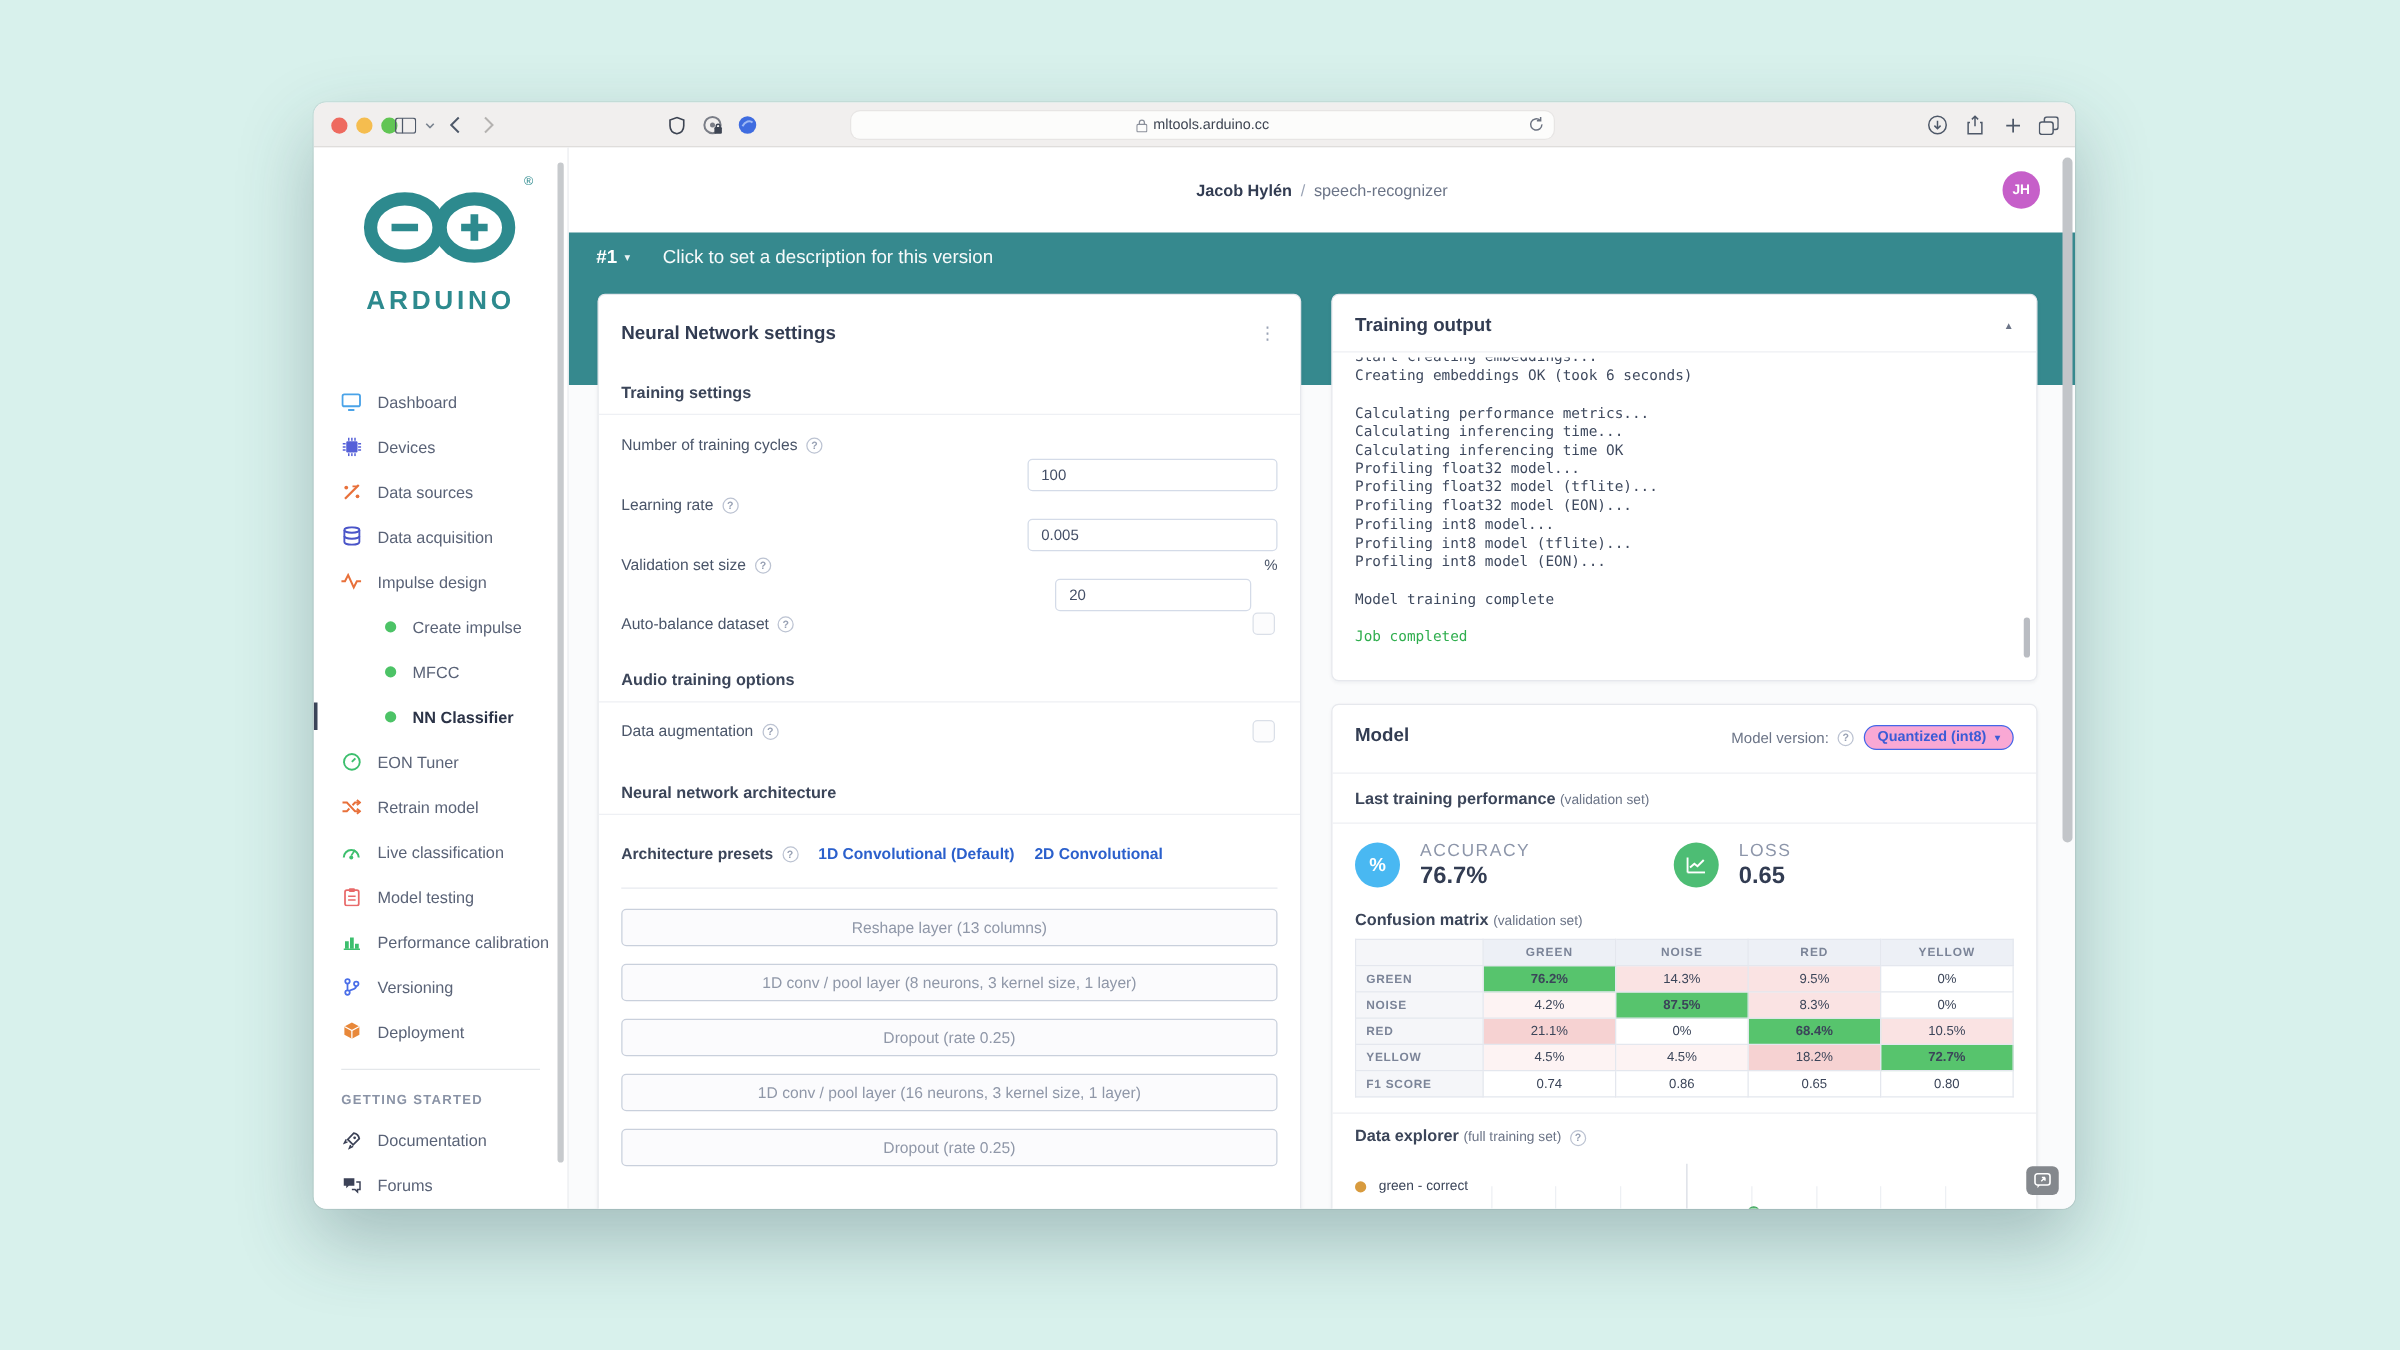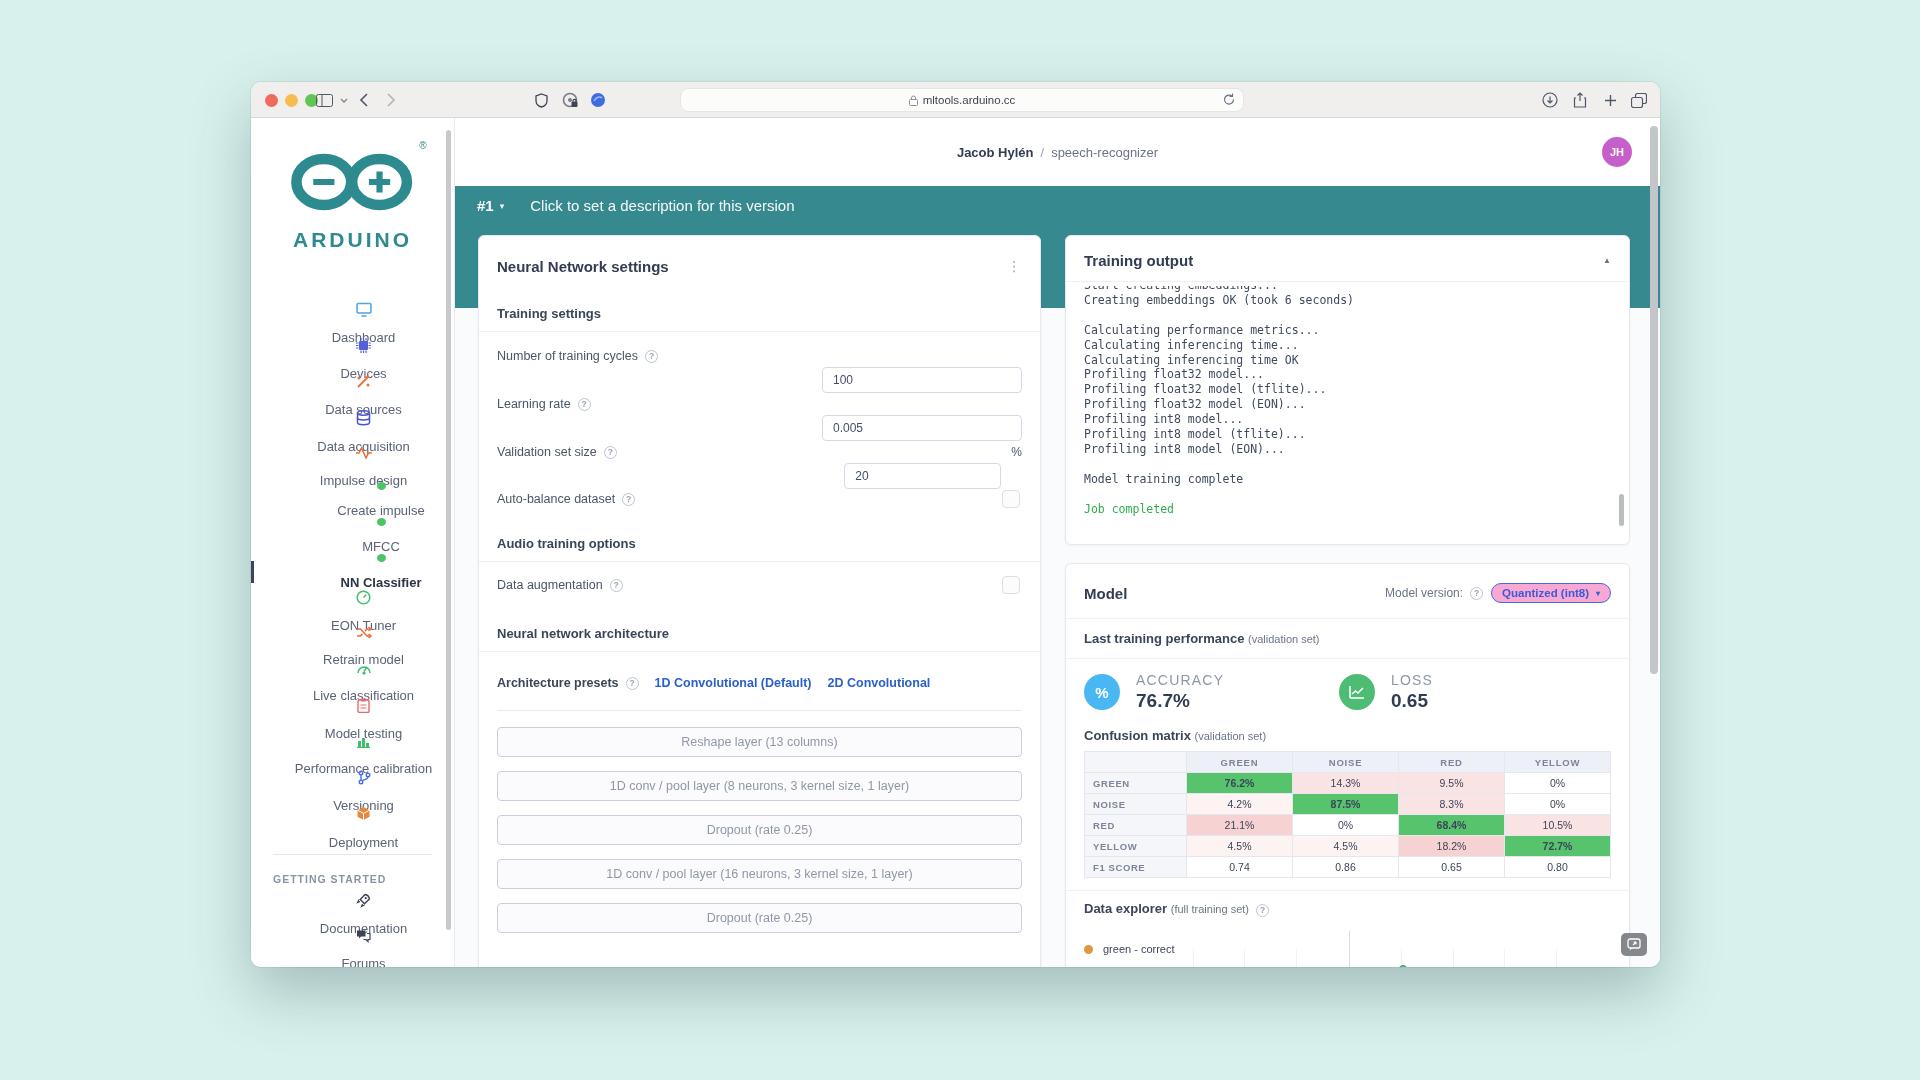--- a/index.html
+++ b/index.html
@@ -20,21 +20,21 @@
 
   .content { display:flex; height:849px; }
 
   
   .sidebar { position:relative; width:204px; background:#fff; border-right:1px solid #e8eaee; flex:none; }
   .side-scroll { position:absolute; right:3px; top:12px; width:5px; height:800px; background:#c7cacd; border-radius:3px; }
   .side-logo { margin:26px auto 0; width:152px; text-align:center; position:relative; }
   .logo-reg { position:absolute; right:2px; top:-4px; font-size:10px; color:#2d8a8e; }
   .logo-text { margin-top:4px; font-size:21px; font-weight:bold; letter-spacing:3px; color:#2d8a8e; }
   .nav { margin-top:50px; }
-  .nav-item { position:relative; height:36px; display:flex; align-items:center; padding-left:22px; gap:13px; cursor:default;flex-direction:column; }
+  .nav-item { position:relative; height:36px; display:flex; align-items:center; padding-left:22px; gap:13px; cursor:default; }
   .nav-item .nlabel { font-size:13px; color:#5a6377; }
   .nav-item.sub { padding-left:57px; }
   .nav-item.active .nlabel { color:#2b3347; font-weight:bold; }
   .active-bar { position:absolute; left:0; top:7px; width:3px; height:22px; background:#3b4559; }
   .nicon { width:16px; display:flex; justify-content:center; }
   .ndot { width:9px; height:9px; border-radius:50%; background:#4cc366; }
   .nav-div { margin:12px 22px; border-top:1px solid #e4e7ea; }
   .nav-section { padding:6px 0 8px 22px; font-size:10.5px; font-weight:bold; letter-spacing:1px; color:#8a93a6; }
 
   
@@ -89,21 +89,21 @@
   .collapse { font-size:8px; color:#6b7487; }
   .console { margin:4px 18px 0; height:246px; overflow:hidden; font-family:"DejaVu Sans Mono", monospace;
              font-size:11.5px; color:#3f4a5f; line-height:14.9px; }
   .console-inner { margin-top:-8px; }
   .cline { min-height:14.9px; white-space:pre; }
   .cline.ok { color:#2fae4e; }
   .tp-scroll { position:absolute; right:5px; bottom:18px; width:5px; height:32px; background:#b9bcc2; border-radius:3px; }
 
   
   .model-panel { left:610px; top:445px; width:565px; height:445px; padding:16px 18px 0; }
-  .mp-head { display:flex; justify-content:space-between; align-items:center; height:26px; }
+  .mp-head { display:flex; justify-content:space-between; align-items:flex-start; height:26px; }
   .mv { display:flex; align-items:center; gap:8px; }
   .mv-label { font-size:12px; color:#6b7487; display:flex; align-items:center; }
   .mv-pill { display:flex; align-items:center; gap:7px; border:1.5px solid #4466e8; border-radius:14px;
              padding:3px 10px; color:#3b5bd6; font-size:11.5px; font-weight:bold; background:#f9a8d4; }
   .mp-div { margin:12px -18px 0; border-top:1px solid #eef0f4; }
   .sub-head { margin-top:12px; font-size:13px; color:#3b4559; }
   .sub-head b { font-weight:bold; }
   .sub-head .lite { font-size:11px; color:#6b7487; font-weight:normal; }
   .metrics { margin-top:13px; display:flex; }
   .metric { display:flex; align-items:center; gap:16px; width:255px; }

